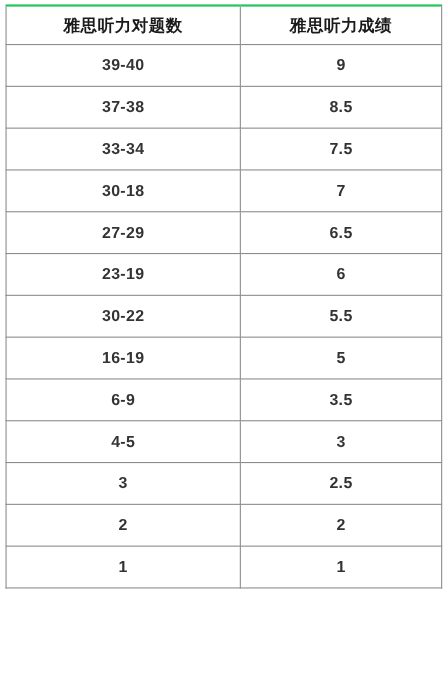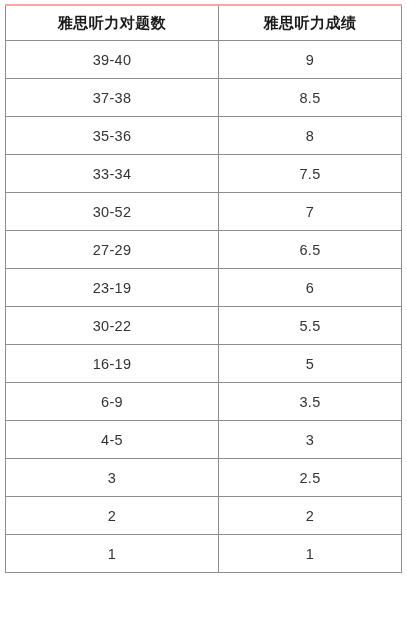--- a/index.html
+++ b/index.html
@@ -34,26 +34,26 @@
     vertical-align: middle;
     padding: 0;
     height: 34px;
     color: #333333;
     background: #ffffff;
   }
   table.score-table thead th {
     font-size: 15px;
     font-weight: bold;
     color: #1a1a1a;
-    border-top: 2px solid #fca5a5;
+    border-top: 2px solid #22c55e;
     letter-spacing: 0.5px;
   }
   table.score-table tbody td {
     font-size: 14.5px;
-    font-weight: normal;
+    font-weight: bold;
     height: 37px;
     letter-spacing: 0.3px;
   }
   table.score-table tbody tr:last-child td {
     border-bottom: 1px solid #8d8d8d;
   }
 </style>
 </head>
 <body>
 
@@ -72,29 +72,25 @@
     <tbody id="table-body">
         <tr>
           <td>39-40</td>
           <td>9</td>
         </tr>
         <tr>
           <td>37-38</td>
           <td>8.5</td>
         </tr>
         <tr>
-          <td>35-36</td>
-          <td>8</td>
-        </tr>
-        <tr>
           <td>33-34</td>
           <td>7.5</td>
         </tr>
         <tr>
-          <td>30-52</td>
+          <td>30-18</td>
           <td>7</td>
         </tr>
         <tr>
           <td>27-29</td>
           <td>6.5</td>
         </tr>
         <tr>
           <td>23-19</td>
           <td>6</td>
         </tr>

